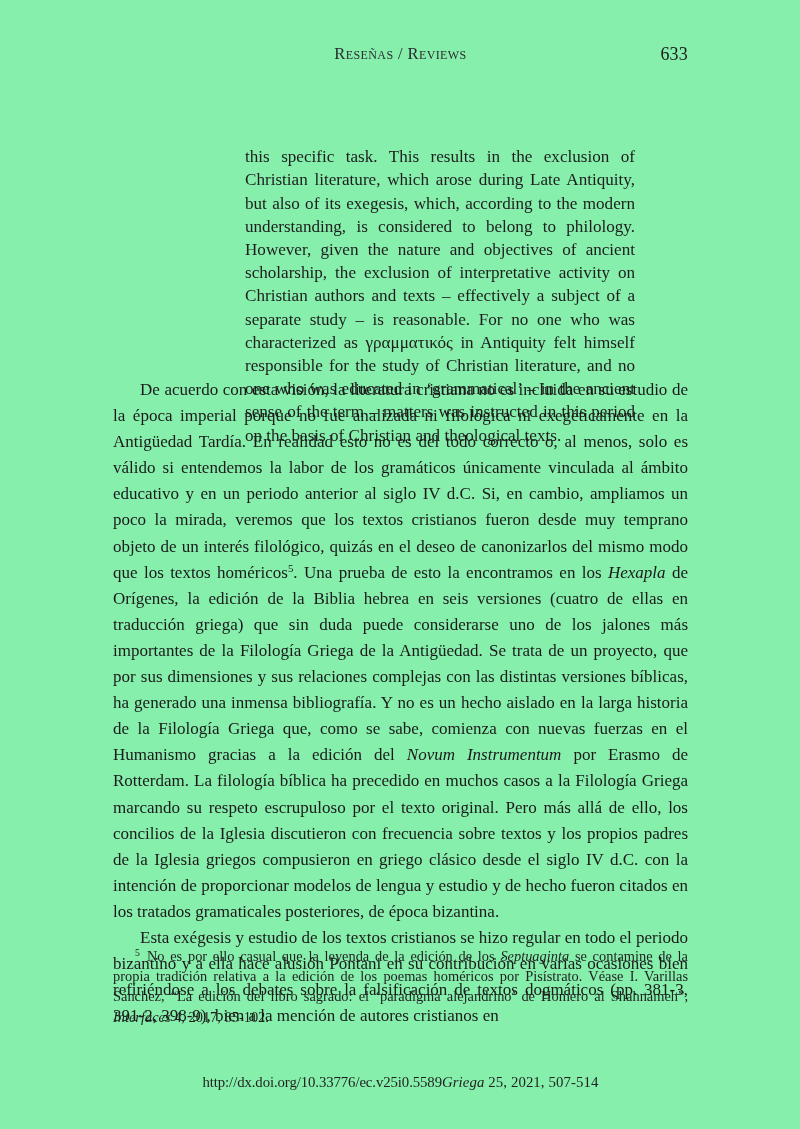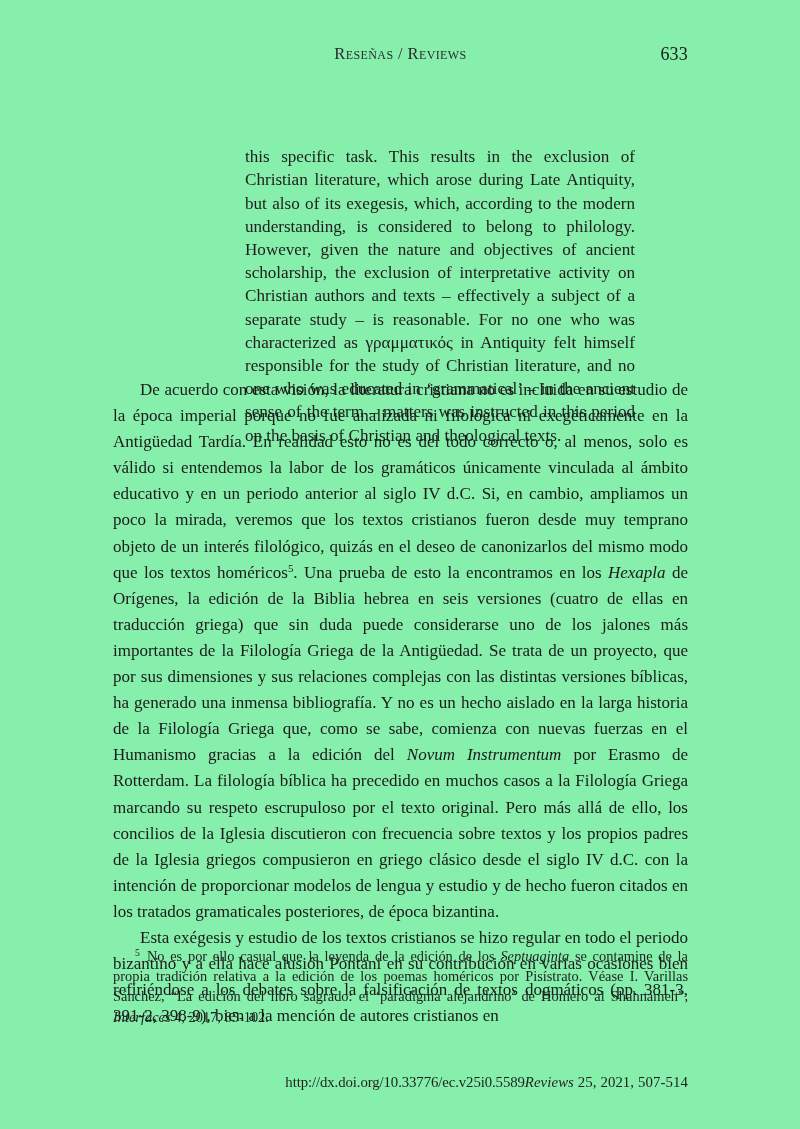--- a/index.html
+++ b/index.html
@@ -131,21 +131,21 @@
     margin-right: 7px;
   }
 
   
   .page-footer {
     position: absolute;
     bottom: 38px;
     left: 113px;
     width: 575px;
     display: flex;
-    justify-content: flex-end;
+    justify-content: center;
     align-items: baseline;
     font-size: 14.8px;
     color: #1f1f1f;
   }
 
   .page-footer .doi {
     letter-spacing: -0.1px;
     white-space: nowrap;
   }
 
@@ -179,16 +179,16 @@
     <p><span>Esta exégesis y estudio de los textos cristianos se hizo regular en todo el periodo bizantino y a ella hace alusión Pontani en su contribución en varias ocasiones bien refiriéndose a los debates sobre la falsificación de textos dogmáticos (pp. 381-3, 391-2, 398-9), bien a la mención de autores cristianos en</span></p>
 
   </div>
 
   <div class="footnote-area">
     <div class="footnote"><sup class="fn-marker">5</sup><span>No es por ello casual que la leyenda de la edición de los </span><em>Septuaginta</em><span> se contamine de la propia tradición relativa a la edición de los poemas homéricos por Pisístrato. Véase I. Varillas Sánchez, “La edición del libro sagrado: el ‘paradigma alejandrino’ de Homero al Shahnameh”, </span><em>Interfaces</em><span> 4, 2017, 85-102.</span></div>
   </div>
 
   <div class="page-footer">
     <div class="doi">http://dx.doi.org/10.33776/ec.v25i0.5589</div>
-    <div class="citation"><span class="journal">Reviews</span><span> 25, 2021, 507-514</span></div>
+    <div class="citation"><span class="journal">Griega</span><span> 25, 2021, 507-514</span></div>
   </div>
 
 </div>
 
 </body></html>

